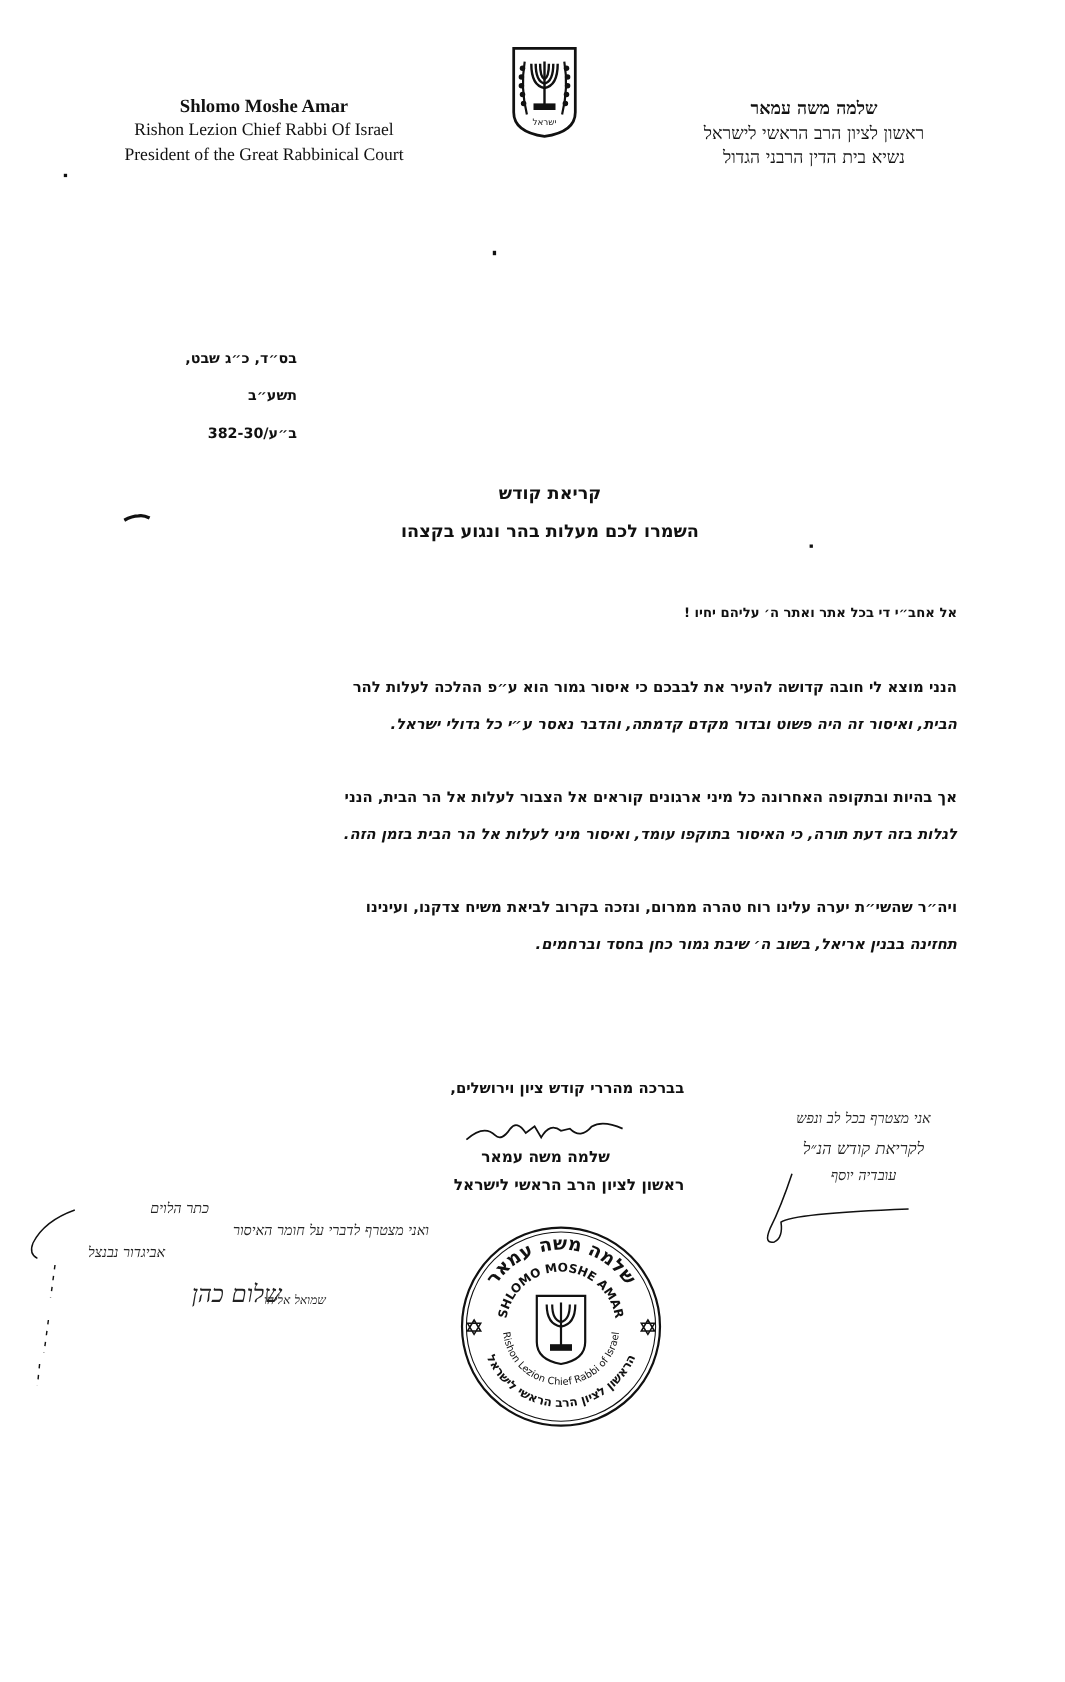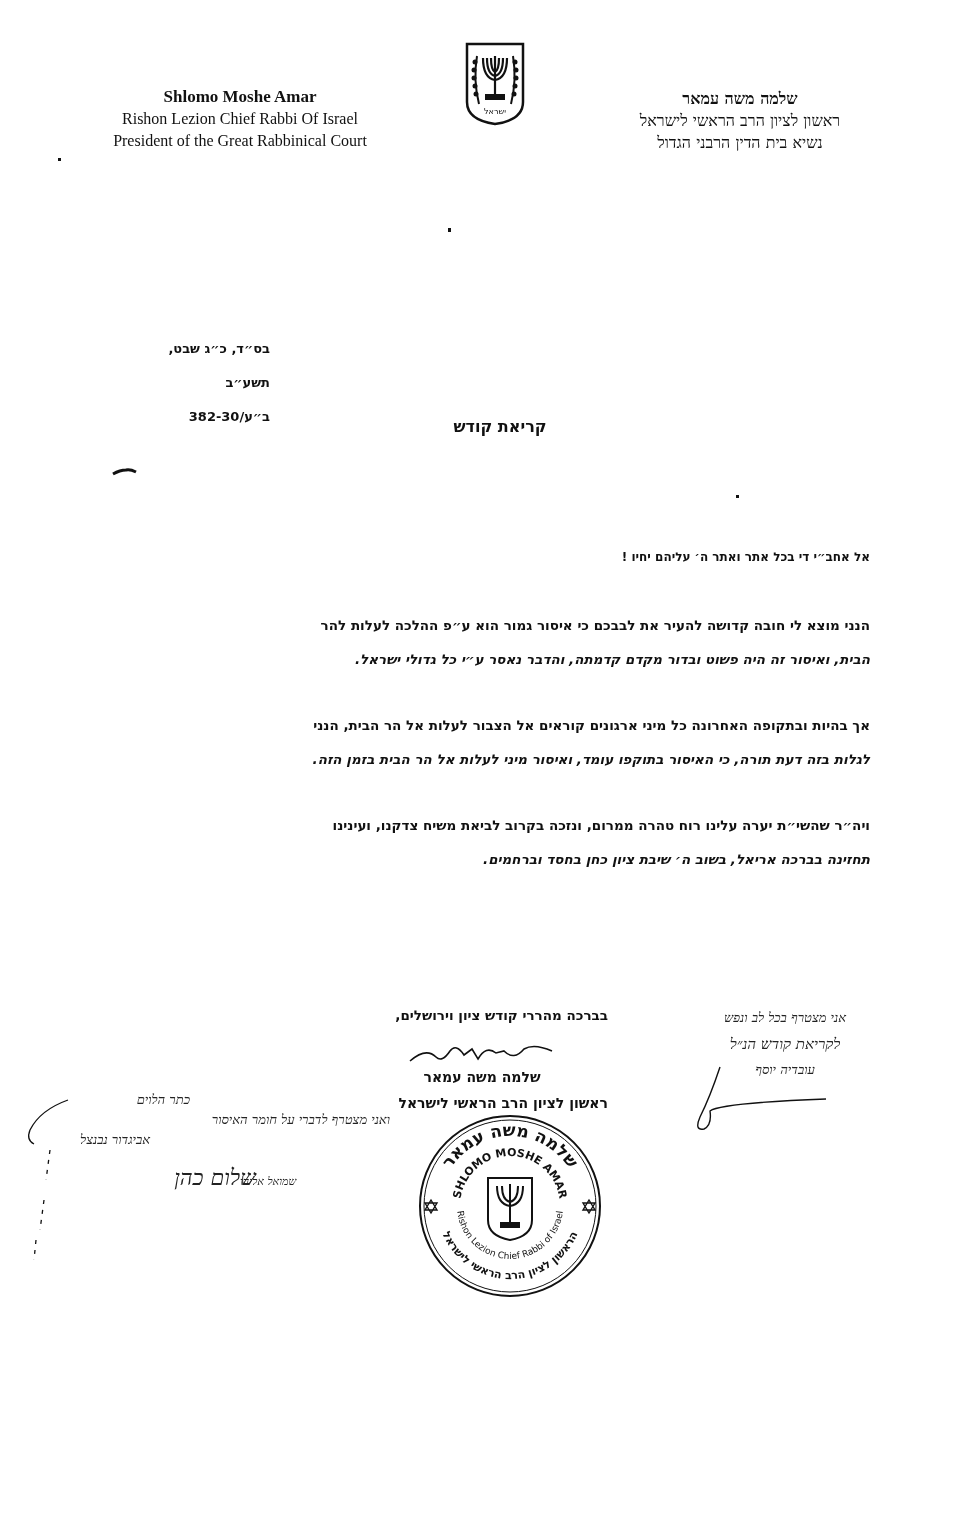--- a/index.html
+++ b/index.html
@@ -12,32 +12,32 @@
   #eng-head { left:60px; top:86px; width:360px; }
   #eng-head .name { font-weight:bold; font-size:17px; line-height:22px; }
   #eng-head .line { font-size:16px; line-height:22px; }
 
   #heb-head { left:600px; top:88px; width:280px; text-align:center; }
   #heb-head .name { font-weight:bold; font-size:16px; line-height:22px; }
   #heb-head .line { font-size:16px; line-height:22px; }
 
   #emblem { left:463px; top:40px; width:64px; height:86px; }
 
-  #date-block { left:140px; top:332px; width:130px; text-align:right; font-weight:bold; font-size:13px; }
+  #date-block { left:140px; top:310px; width:130px; text-align:right; font-weight:bold; font-size:13px; }
   #date-block div { line-height:34px; }
 
-  #title-block { left:260px; top:414px; width:480px; text-align:center; font-weight:bold; }
+  #title-block { left:260px; top:436px; width:480px; text-align:center; font-weight:bold; }
   #title-block .t1 { font-size:16px; line-height:26px; }
   #title-block .t2 { font-size:16px; line-height:34px; margin-top:4px; }
 
   .para { right:98px; width:732px; text-align:justify; font-weight:bold; font-size:13.5px; line-height:34px; }
   .para .last { text-align:right;font-style:italic; }
   #greeting { right:98px; top:550px; font-weight:bold; font-size:12px; }
 
-  #closing { left:356px; top:982px; width:252px; text-align:right; font-size:13.5px;margin-top:25px; }
+  #closing { left:370px; top:982px; width:252px; text-align:right; font-size:13.5px; }
   #closing .bless { font-weight:bold; }
   #closing .sig-name { font-weight:bold; text-align:center; margin-top:46px; font-size:14px; }
   #closing .sig-title { font-weight:bold; margin-top:10px; font-size:14px; text-align:right; }
 
   .hand { font-family:"DejaVu Serif",serif; font-style:italic; direction:rtl; color:#222; }
   #hand-right { left:690px; top:1005px; width:190px; text-align:center; font-size:13px; line-height:26px; }
   #hand-left { left:20px; top:1090px; width:370px; text-align:right; font-size:13px; line-height:20px; }
   #hand-left .big { font-size:22px; line-height:40px; margin-top:8px; text-align:center; padding-left:20px; }
   #scribble-mid { left:240px; top:1175px; font-size:11px; }
 
@@ -98,35 +98,36 @@
     </svg>
 </div>
 
 <div id="date-block" class="abs he">
   <div>בס״ד, כ״ג שבט, תשע״ב</div>
   <div>ב״ע/382-30</div>
 </div>
 
 <div id="title-block" class="abs he">
   <div class="t1">קריאת קודש</div>
+  <div class="t2">השמרו לכם מעלות בהר ונגוע בקצהו</div>
 </div>
 
 <div id="greeting" class="abs he">אל אחב״י די בכל אתר ואתר ה׳ עליהם יחיו !</div>
 
 <div class="abs para he" style="top:608px;">
   <div>הנני מוצא לי חובה קדושה להעיר את לבבכם כי איסור גמור הוא ע״פ ההלכה לעלות להר</div>
   <div class="last">הבית, ואיסור זה היה פשוט ובדור מקדם קדמתה, והדבר נאסר ע״י כל גדולי ישראל.</div>
 </div>
 <div class="abs para he" style="top:708px;">
   <div>אך בהיות ובתקופה האחרונה כל מיני ארגונים קוראים אל הצבור לעלות אל הר הבית, הנני</div>
   <div class="last">לגלות בזה דעת תורה, כי האיסור בתוקפו עומד, ואיסור מיני לעלות אל הר הבית בזמן הזה.</div>
 </div>
 <div class="abs para he" style="top:808px;">
   <div>ויה״ר שהשי״ת יערה עלינו רוח טהרה ממרום, ונזכה בקרוב לביאת משיח צדקנו, ועינינו</div>
-  <div class="last">תחזינה בברכה אריאל, בשוב ה׳ שיבת ציון כחן בחסד וברחמים.</div>
+  <div class="last">תחזינה בבנין אריאל, בשוב ה׳ שיבת גמור כחן בחסד וברחמים.</div>
 </div>
 
 <div id="closing" class="abs he">
   <div class="bless">בברכה מהררי קודש ציון וירושלים,</div>
   <div class="abs" style="left:50px;top:32px;width:150px;height:30px;">
     <svg width="150" height="30" viewBox="0 0 150 30">
       <path d="M4 22 Q20 8 30 18 Q36 24 44 12 Q50 4 58 16 L66 10 L72 20 Q80 6 90 14 L98 12 Q108 22 118 10 Q128 4 146 12" stroke="#111" stroke-width="1.6" fill="none"></path>
     </svg>
   </div>
   <div class="sig-name">שלמה משה עמאר</div>

